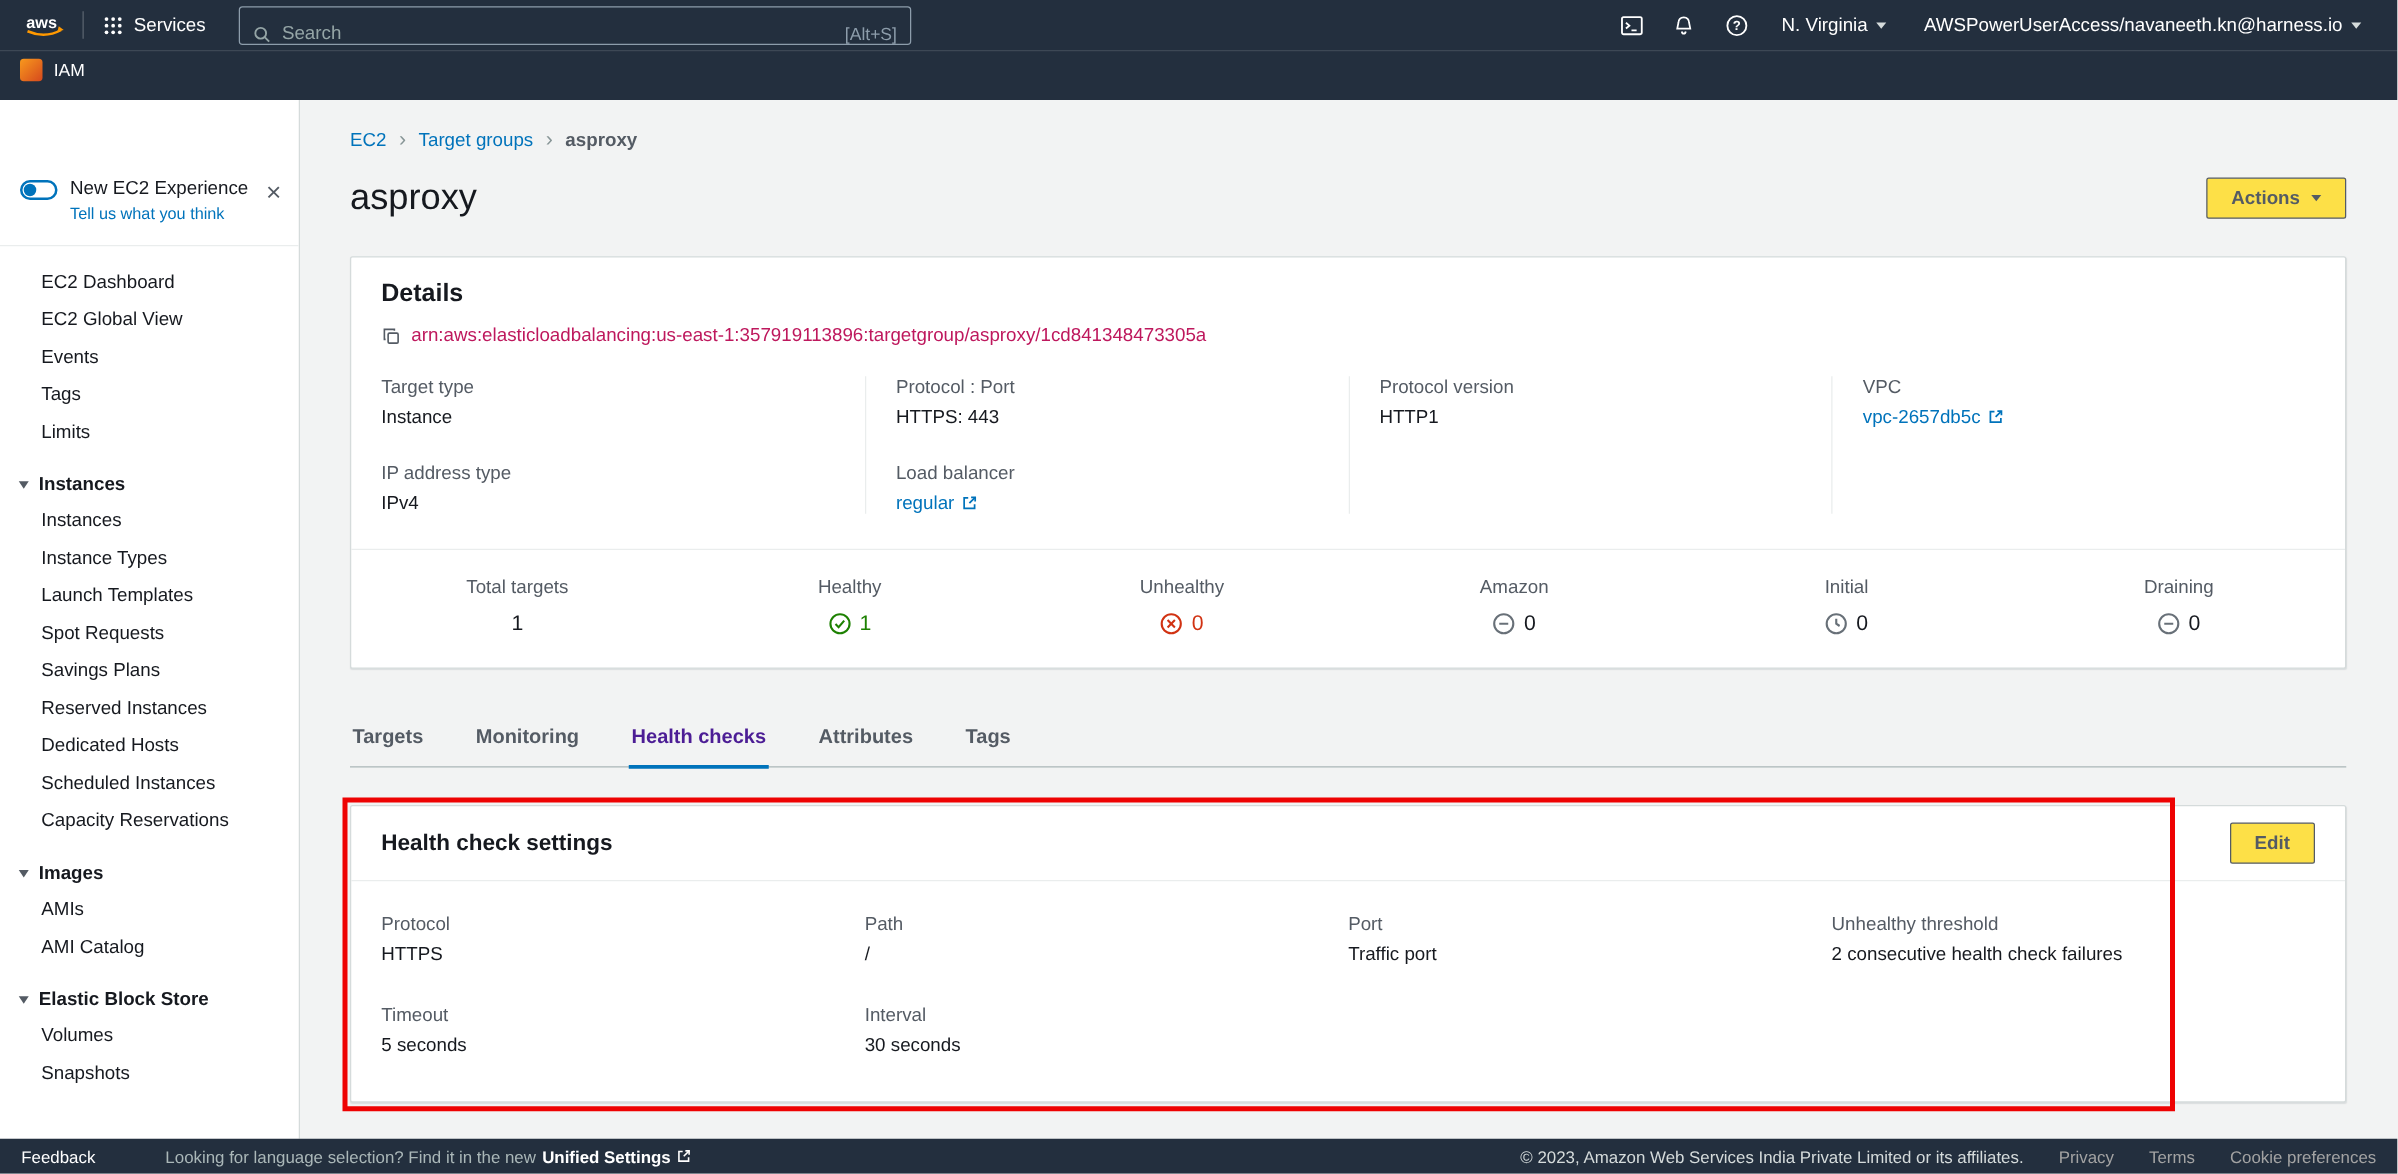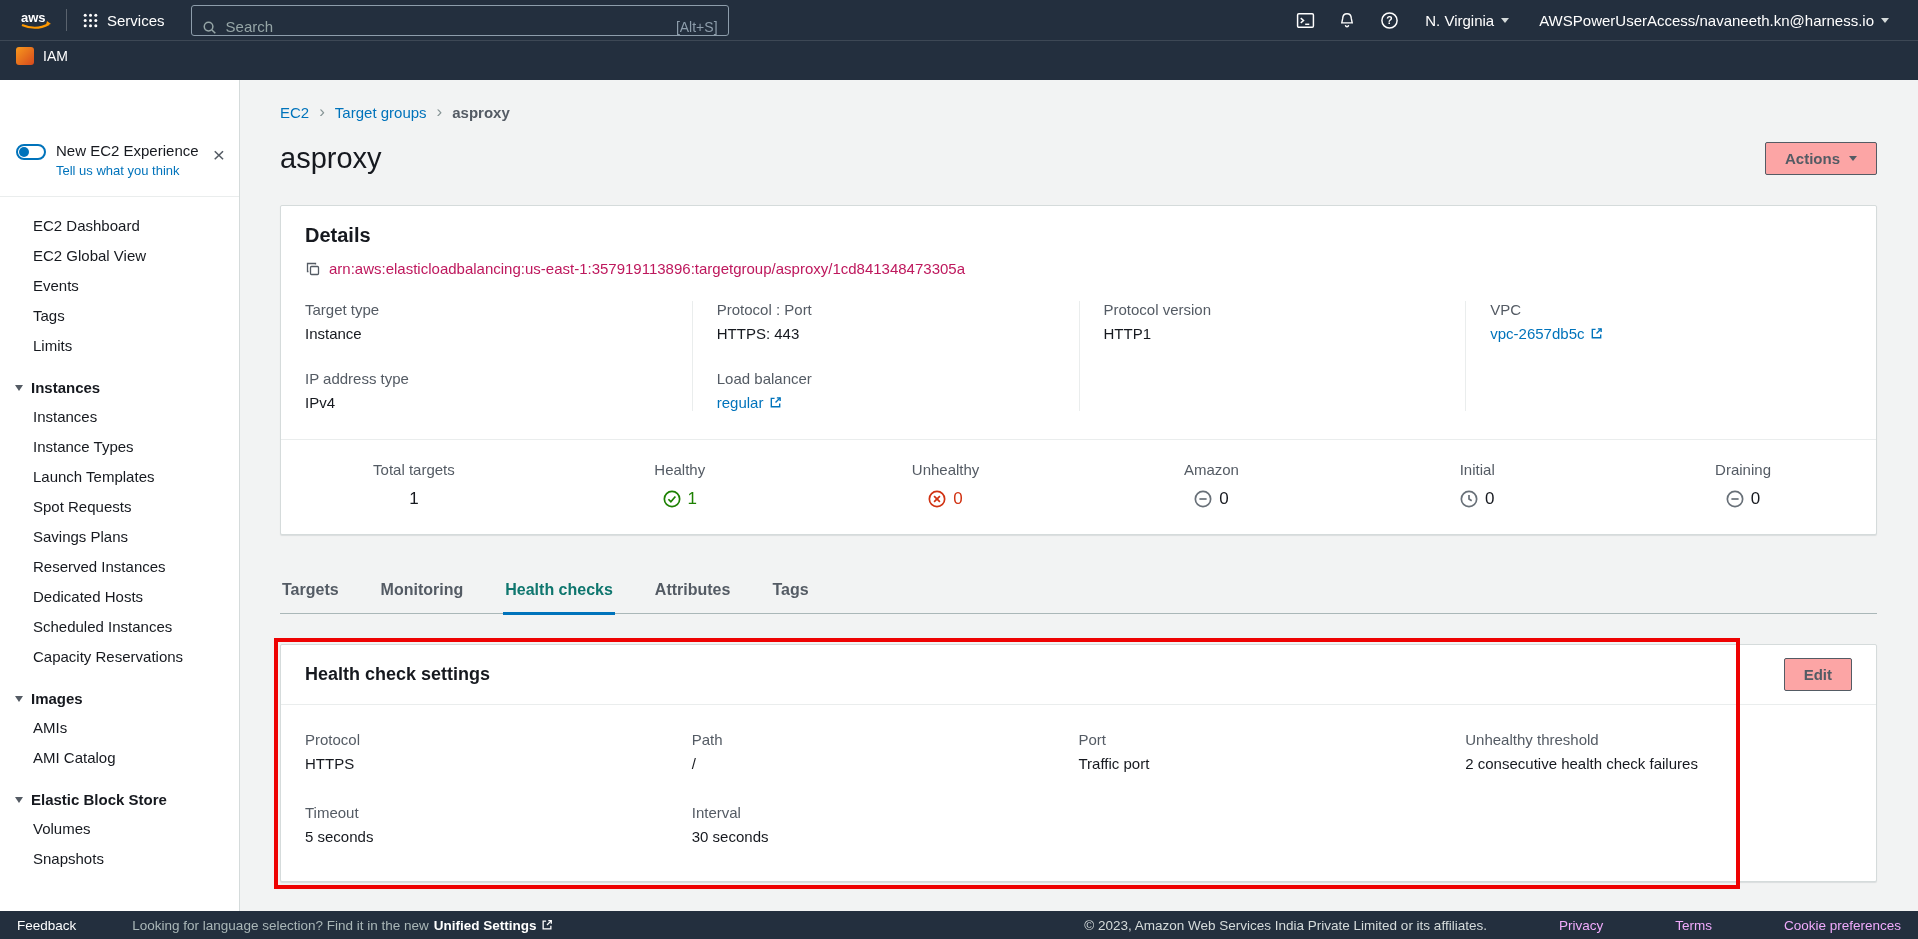--- a/index.html
+++ b/index.html
@@ -43,21 +43,21 @@
   .tri { width:0; height:0; border-left:4px solid transparent; border-right:4px solid transparent; border-top:6px solid #545b64; display:inline-block; }
 
   
   .main { position:absolute; left:240px; right:0; top:70px; bottom:28px; background:#f2f3f3; padding:32px 41px 0 40px; overflow:hidden; }
   .breadcrumb { display:flex; align-items:center; gap:10px; font-size:15px; }
   .bc-link { color:#0073bb; cursor:pointer; }
   .bc-sep { color:#879596; font-size:17px; }
   .bc-current { color:#545b64; font-weight:bold; }
   .title-row { margin-top:20px; display:flex; justify-content:space-between; align-items:center; }
   h1.page-title { font-size:29px; font-weight:normal; color:#16191f; }
-  .btn { background:#fca5a5; border:1px solid #545b64; border-radius:2px; color:#545b64; font-weight:bold;
+  .btn { background:#fde047; border:1px solid #545b64; border-radius:2px; color:#545b64; font-weight:bold;
          font-size:15px; padding:7px 19px; display:inline-flex; align-items:center; gap:9px; cursor:pointer; font-family:inherit; }
   .btn .caret-down { border-top-color:#545b64; }
 
   .card { background:#fff; border:1px solid #d5dbdb; border-radius:2px; box-shadow:0 1px 1px 0 rgba(0,28,36,.1); }
   .details-card { margin-top:30px; }
   .card-head { padding:18px 24px 0 24px; }
   h2.card-title { font-size:20px; font-weight:bold; color:#16191f; }
   .arn-row { margin-top:13px; display:flex; align-items:center; gap:8px; font-size:15px; color:#be185d; }
 
   .details-grid { display:grid; grid-template-columns:repeat(4,1fr); padding:24px 24px 28px 24px; }
@@ -69,35 +69,35 @@
 
   .stats-row { border-top:1px solid #eaeded; display:flex; padding:21px 0 25px 0; }
   .stat { flex:1; display:flex; flex-direction:column; align-items:center; gap:11px; }
   .stat .slabel { font-size:15px; color:#545b64; }
   .stat .svalue { font-size:17px; color:#16191f; display:flex; align-items:center; gap:7px; }
   .stat.healthy .svalue { color:#1d8102; }
   .stat.unhealthy .svalue { color:#d13212; }
 
   .tabs { margin-top:34px; display:flex; border-bottom:1px solid #aab7b8; }
   .tab { padding:12px 2px 13px 2px; margin-right:38px; font-size:16px; font-weight:bold; color:#545b64; cursor:pointer; border-bottom:3px solid transparent; margin-bottom:-2px; white-space:nowrap; }
-  .tab.active { color:#0f766e; border-bottom-color:#0073bb; }
+  .tab.active { color:#4c1d95; border-bottom-color:#0073bb; }
 
   .hc-wrap { position:relative; margin-top:30px; }
   .hc-head { display:flex; justify-content:space-between; align-items:center; padding:13px 24px; border-bottom:1px solid #eaeded; }
   h2.hc-title { font-size:18px; font-weight:bold; color:#16191f; }
   .hc-grid { display:grid; grid-template-columns:repeat(4,1fr); row-gap:32px; padding:26px 24px 36px 24px; }
   .red-box { position:absolute; left:-6px; top:-6px; width:1466px; height:calc(100% + 13px); border:4px solid #ee0202; pointer-events:none; z-index:5; }
 
   
   .footer { position:absolute; bottom:0; left:0; width:100%; height:28px; background:#232f3e; display:flex; align-items:center; padding:0 17px; font-size:13.5px; color:#d5dbdb; z-index:40; }
   .footer-feedback { color:#fff; cursor:pointer; margin-right:56px; }
   .footer-lang { color:#aab7b8; display:flex; align-items:center; gap:5px; }
   .footer-lang .lang-link { color:#fff; font-weight:bold; cursor:pointer; display:inline-flex; align-items:center; gap:4px; }
   .footer-right { margin-left:auto; display:flex; align-items:center; gap:28px; }
-  .footer-right .flink { color:#f0abfc; cursor:pointer;margin-left:44px; }
+  .footer-right .flink { color:#a3a3a3; cursor:pointer; }
 
   svg { display:block; }
 </style>
 </head>
 <body>
 
 <header class="topnav">
   <div class="nav-row1">
     <div class="aws-logo">
       <svg width="36" height="24" viewBox="0 0 36 24">

